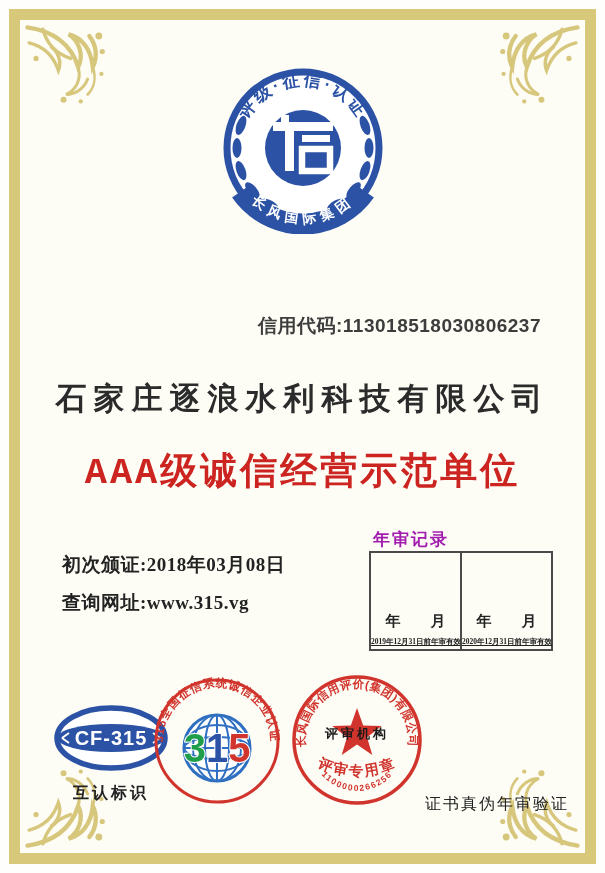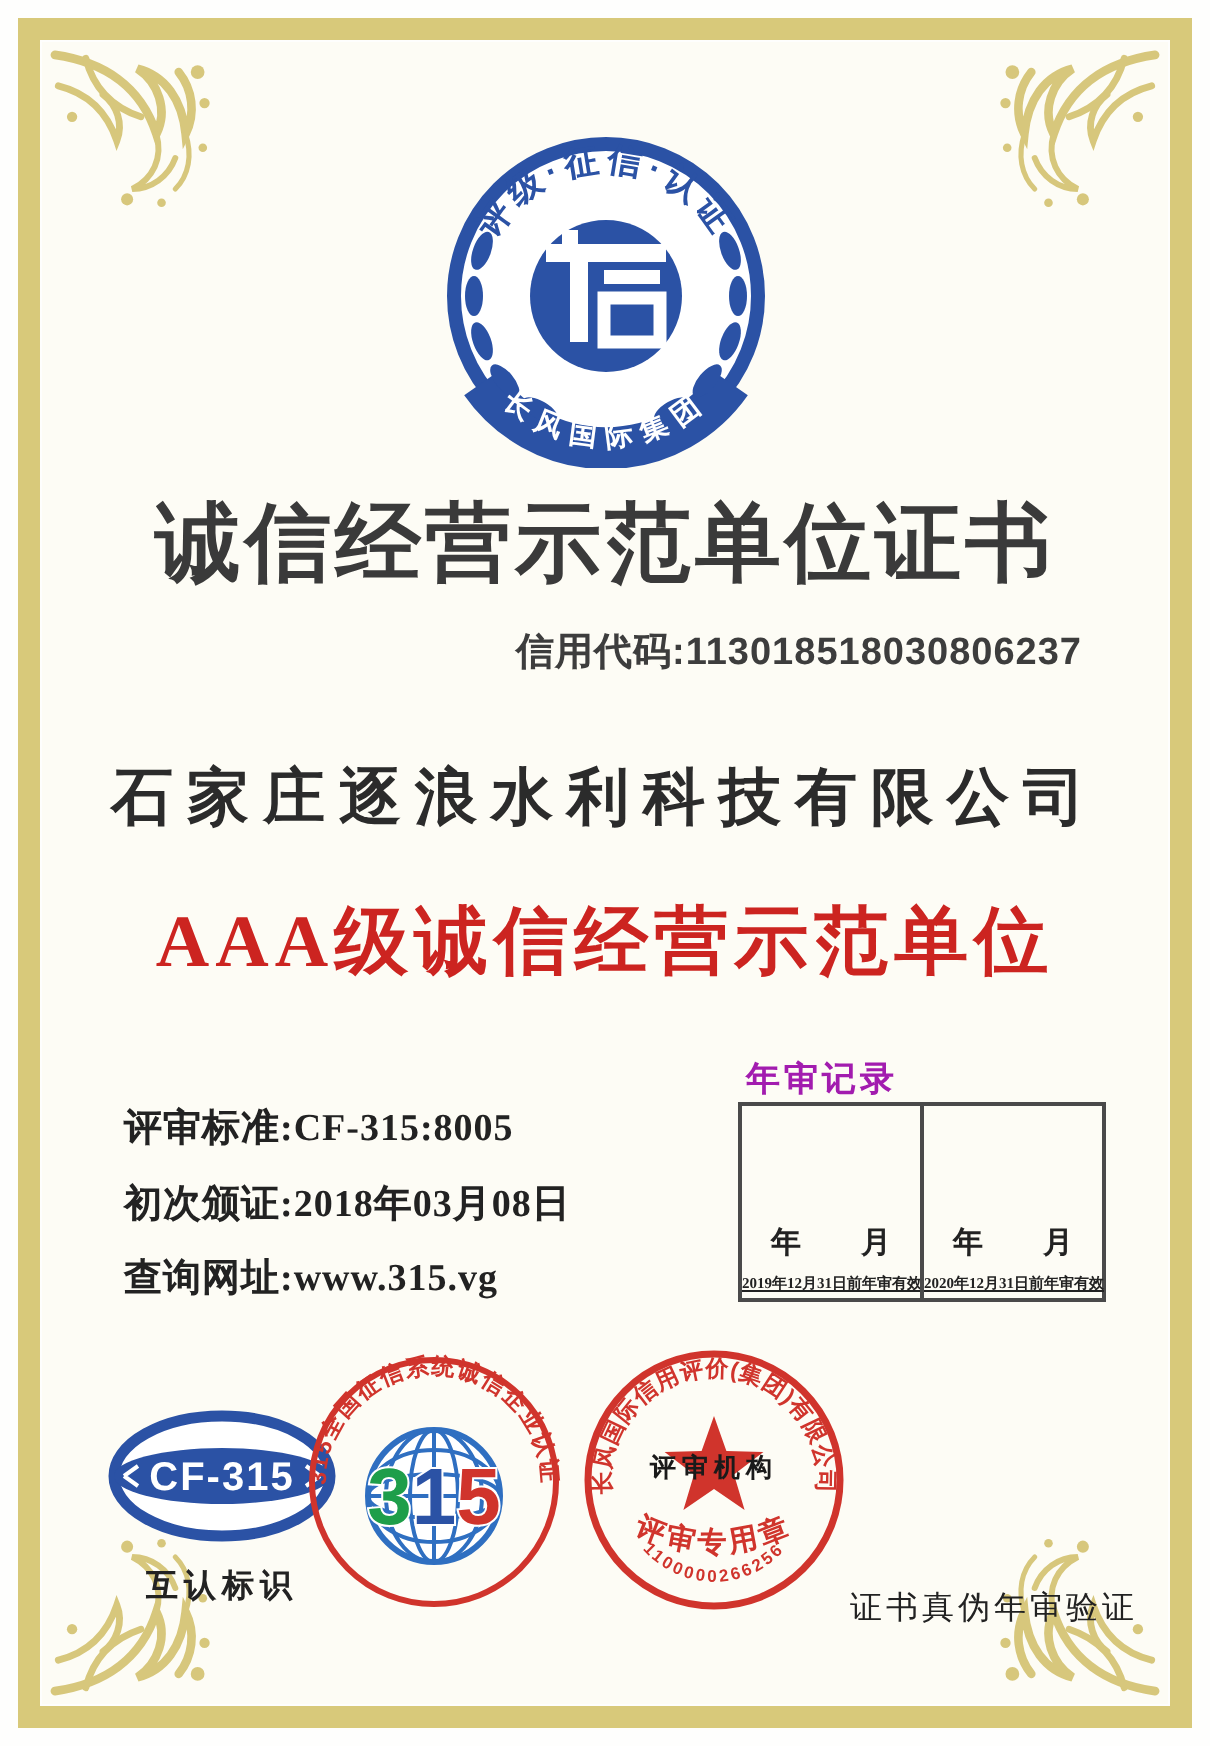--- a/index.html
+++ b/index.html
@@ -18,21 +18,21 @@
 
   .emblem { position:absolute; top:64px; left:50%; transform:translateX(-50%); }
 
   .title { position:absolute; top:243px; width:100%; text-align:center;
     font-size:43px; font-weight:900; color:#3a3a3a; letter-spacing:2px; }
   .credit-code { position:absolute; top:313px; right:64px;
     font-size:19px; font-weight:bold; color:#3d3d3d; letter-spacing:0.5px; }
   .company { position:absolute; top:378px; width:100%; text-align:center;
     font-size:31px; font-weight:900; color:#2b2b2b; letter-spacing:7px; }
   .award { position:absolute; top:446px; width:100%; text-align:center;
-    font-family:Liberation Serif, serif; font-size:37px; font-weight:bold;
+    font-family:Liberation Mono, monospace; font-size:37px; font-weight:bold;
     color:#cc2420; letter-spacing:3px; }
 
   .details { position:absolute; left:62px; top:546px;
     font-family:"Liberation Serif", serif; font-weight:bold; font-size:19px;
     color:#222; line-height:37.5px; letter-spacing:0.5px; }
 
   .review-label { position:absolute; left:373px; top:528px;
     font-family:Liberation Serif, serif; font-weight:bold; font-size:17px; color:#a21caf; letter-spacing:2px; }
   .review-box { position:absolute; left:369px; top:551px; width:184px; height:100px;
     border:2px solid #4a4a4a; display:flex; background:#fdfcf5; }
@@ -145,27 +145,25 @@
       </defs>
       <text font-size="17" font-weight="bold" fill="#2b52a5" letter-spacing="3">
         <textPath href="#emblemTopArc" startOffset="50%" text-anchor="middle">评级·征信·认证</textPath>
       </text>
       <text font-size="14" font-weight="bold" fill="#ffffff" letter-spacing="5">
         <textPath href="#emblemBottomArc" startOffset="50%" text-anchor="middle">长风国际集团</textPath>
       </text>
     </svg>
   </div>
 
-  <div class="title">诚信经营示范单位证书</div>
   <div class="credit-code">信用代码:113018518030806237</div>
   <div class="company">石家庄逐浪水利科技有限公司</div>
   <div class="award">AAA级诚信经营示范单位</div>
 
   <div class="details">
-    <div>评审标准:CF-315:8005</div>
     <div>初次颁证:2018年03月08日</div>
     <div>查询网址:www.315.vg</div>
   </div>
 
   <div class="review-label">年审记录</div>
   <div class="review-box">
     <div class="review-cell">
       <div class="ym">
         <span>年</span>
         <span>月</span>

